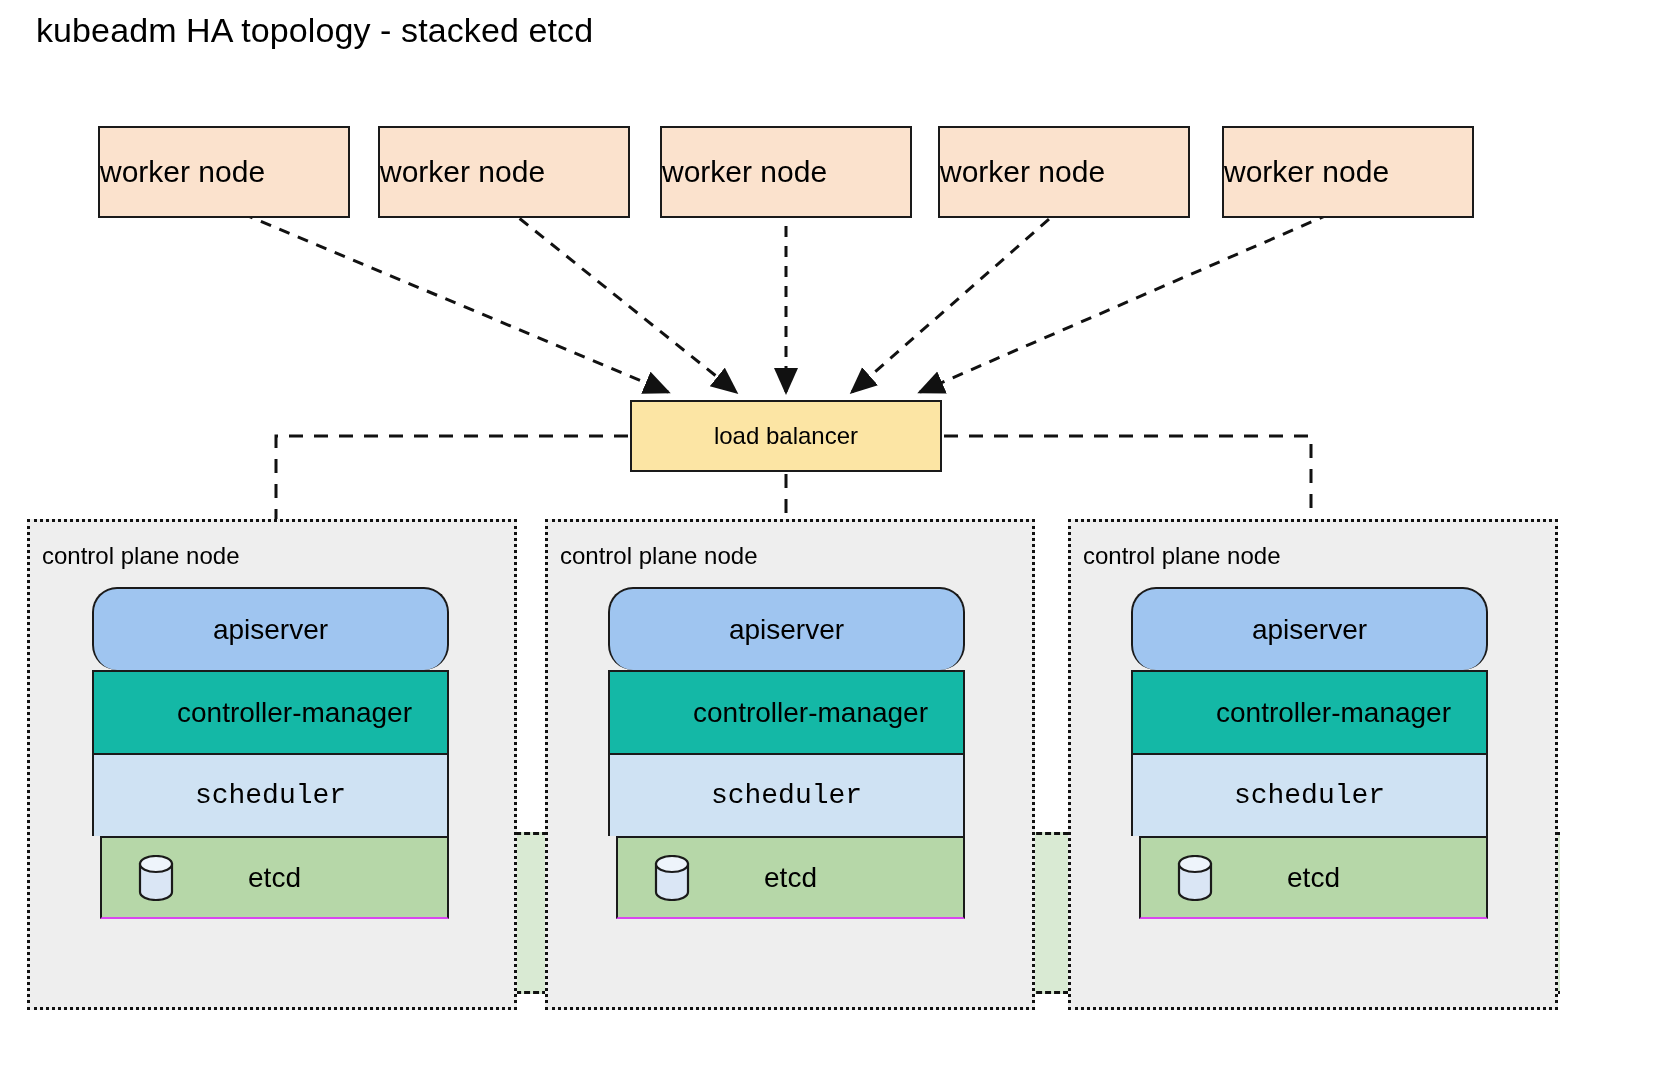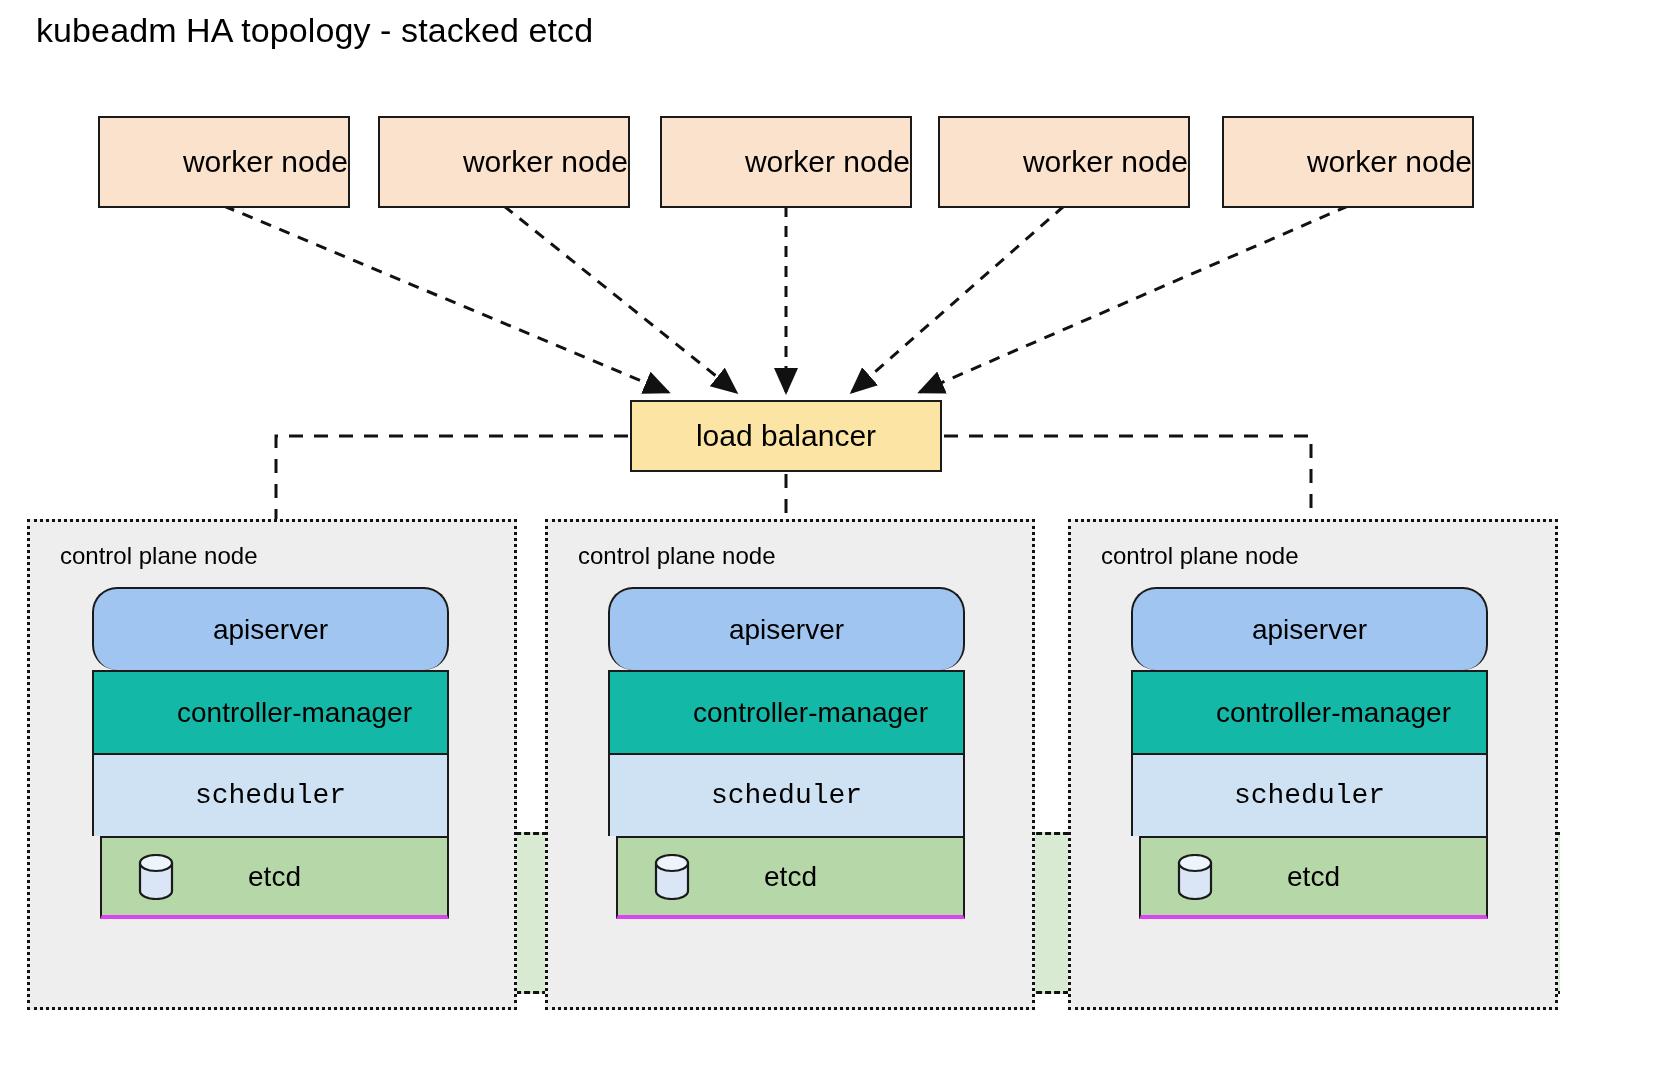--- a/index.html
+++ b/index.html
@@ -32,46 +32,46 @@
     left: 36px;
     top: 8px;
     font-size: 34px;
     line-height: 44px;
     letter-spacing: 0.1px;
     white-space: nowrap;
   }
   
   .worker-node {
     position: absolute;
-    top: 116px;
+    top: 126px;
     width: 252px;
     height: 92px;
     background: #fbe2cd;
     border: 2px solid #1a1a1a;
     box-sizing: border-box;
     display: flex;
     align-items: center;
-    justify-content: flex-end;
+    justify-content: flex-start;
     font-size: 30px;
     z-index: 3;
   }
   
   .load-balancer {
     position: absolute;
     left: 630px;
     top: 400px;
     width: 312px;
     height: 72px;
     background: #fce5a4;
     border: 2px solid #1a1a1a;
     box-sizing: border-box;
     display: flex;
     align-items: center;
     justify-content: center;
-    font-size: 30px;
+    font-size: 24px;
     z-index: 5;
   }
   
   .etcd-cluster {
     position: absolute;
     left: 57px;
     top: 832px;
     width: 1551px;
     height: 162px;
     background: #d9ead3;
@@ -94,21 +94,21 @@
     top: 519px;
     width: 490px;
     height: 491px;
     background: #eeeeee;
     border: 3px dotted #111111;
     box-sizing: border-box;
     z-index: 2;
   }
   .cpn-label {
     position: absolute;
-    left: 30px;
+    left: 12px;
     top: 20px;
     font-size: 24px;
     white-space: nowrap;
   }
   
   .component-stack {
     position: absolute;
     top: 587px;
     width: 357px;
     z-index: 4;
@@ -117,21 +117,21 @@
     position: relative;
     height: 83px;
     border: 2px solid #1a1a1a;
     border-bottom: none;
     box-sizing: border-box;
     display: flex;
     align-items: center;
     justify-content: center;
     font-size: 28px;
   }
-  .component.last { border-bottom: 4px solid #d946ef; margin-left: 8px; }
+  .component.last { border-bottom: 2px solid #d946ef; margin-left: 8px; }
   .comp-apiserver { background: #9fc5f0; border-radius: 25px; }
   .comp-controller-manager { background: #14b8a6; padding-left: 48px; }
   .comp-scheduler { background: #cfe2f3; font-family: Liberation Mono, monospace; }
   .comp-etcd { background: #b6d7a8; }
   .db-icon {
     position: absolute;
     left: 36px;
     top: 50%;
     transform: translateY(-50%);
     width: 36px;

